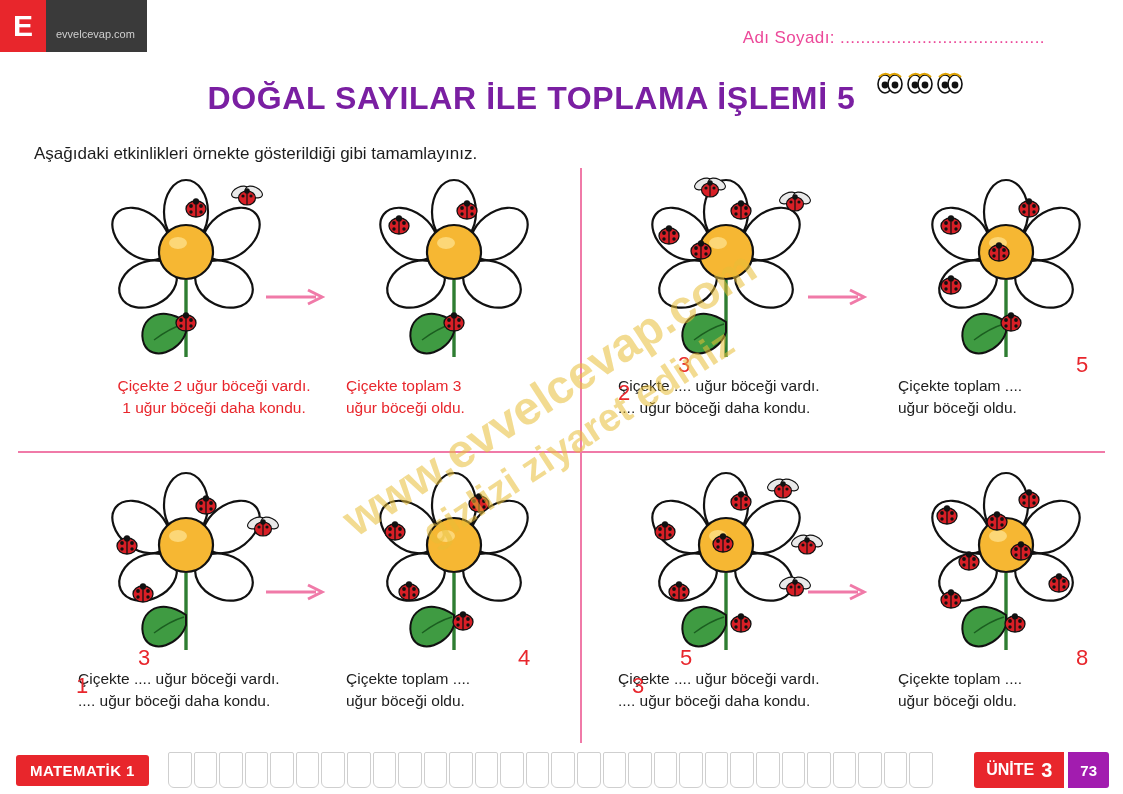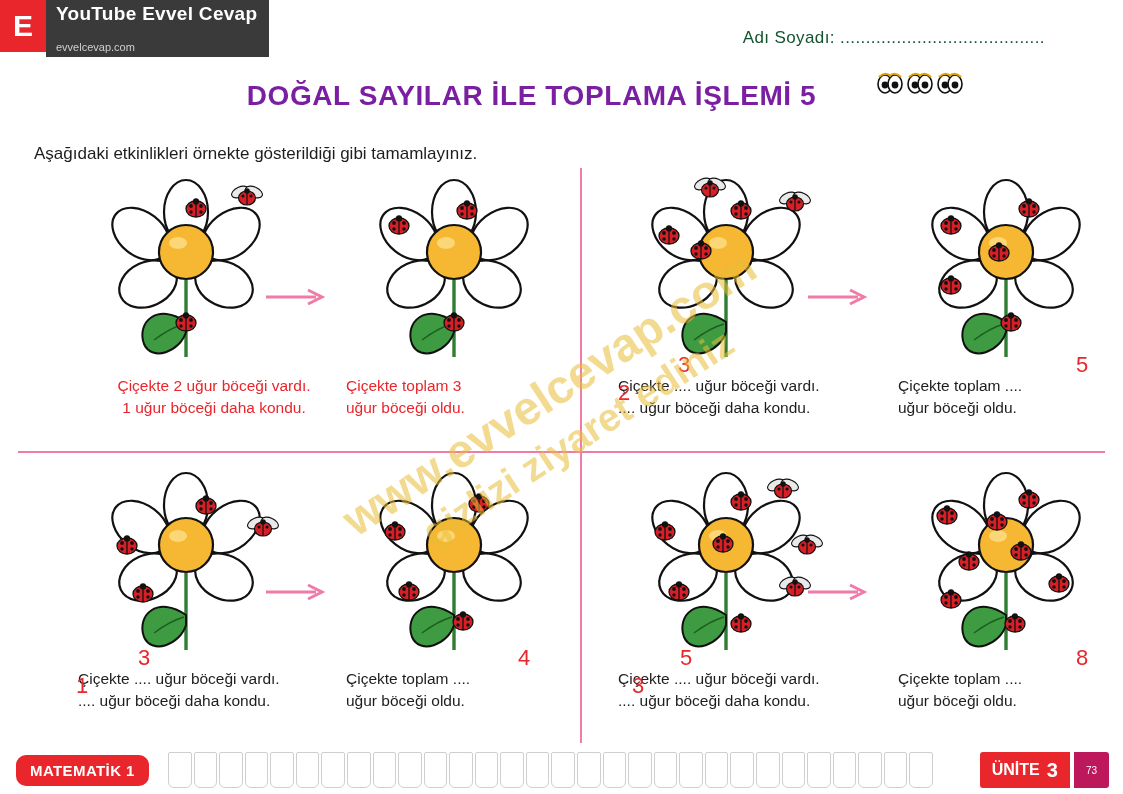--- a/index.html
+++ b/index.html
@@ -37,40 +37,40 @@
     display: flex; flex-direction: column; justify-content: center;
   }
   .brand-title { font-size: 19px; font-weight: bold; letter-spacing: .3px; }
   .brand-sub { font-size: 11px; color: #cfcfcf; margin-top: 16px; }
 
   
   .name-line {
     position: absolute;
     right: 78px; top: 28px;
     font-size: 17px;
-    color: #14532d;
+    color: #ec4899;
     letter-spacing: .4px;
     white-space: nowrap;
   }
 
   
   .eyes {
     position: absolute;
     right: 160px; top: 70px;
     display: flex; gap: 4px;
     z-index: 5;
   }
 
   
   .worksheet-title {
     position: absolute;
     left: 0; right: 0; top: 80px;
     text-align: center;
     color: #7a1fa2;
-    font-size: 28px;
+    font-size: 32px;
     font-weight: bold;
     letter-spacing: .6px;
     padding-right: 60px;
   }
 
   
   .instruction {
     position: absolute;
     left: 34px; top: 138px;
     font-size: 17px;
@@ -148,21 +148,21 @@
     height: 46px;
   }
   .footer-left {
     position: absolute;
     left: 16px; bottom: 8px;
     background: #e8262c;
     color: #ffffff;
     font-weight: bold;
     font-size: 15px;
     padding: 7px 14px;
-    border-radius: 10px;
+    border-radius: 3px;
     letter-spacing: .4px;
   }
   .footer-strip {
     position: absolute;
     left: 168px; right: 190px; bottom: 6px;
     height: 36px;
     display: flex;
     gap: 2px;
     overflow: hidden;
   }
@@ -183,35 +183,35 @@
     color: #fff;
     font-weight: bold;
     font-size: 16px;
     display: flex; align-items: center; gap: 7px;
     padding: 0 12px;
     border-radius: 3px 0 0 3px;
   }
   .unite-num { font-size: 20px; }
   .unite-sep { width: 4px; background: #ffffff; }
   .page-box {
-    background: #be185d;
+    background: #a21caf;
     color: #fff;
-    font-size: 10px;
+    font-size: 15px;
     display: flex; align-items: center; justify-content: center;
     padding: 0 12px;
     border-radius: 0 3px 3px 0;
+    font-weight: bold;
   }
 </style>
 </head>
 <body>
 
 <div class="brand">
   <div class="brand-logo">E</div>
   <div class="brand-text">
-    <div class="brand-title">YouTube Evvel Cevap</div>
     <div class="brand-sub">evvelcevap.com</div>
   </div>
 </div>
 
 <div class="name-line">Adı Soyadı: ........................................</div>
 
 <div class="eyes">
   <svg width="26" height="26" viewBox="0 0 26 26">
     <ellipse cx="8" cy="14" rx="7" ry="9" fill="#fff" stroke="#111" stroke-width="1.6"></ellipse>
     <ellipse cx="18" cy="14" rx="7" ry="9" fill="#fff" stroke="#111" stroke-width="1.6"></ellipse>

